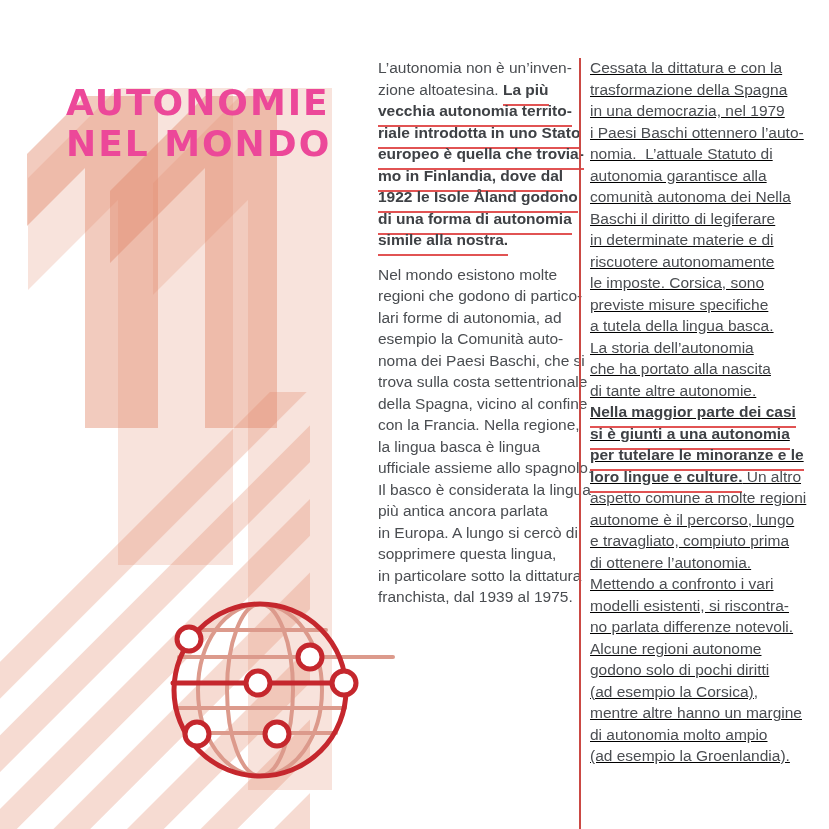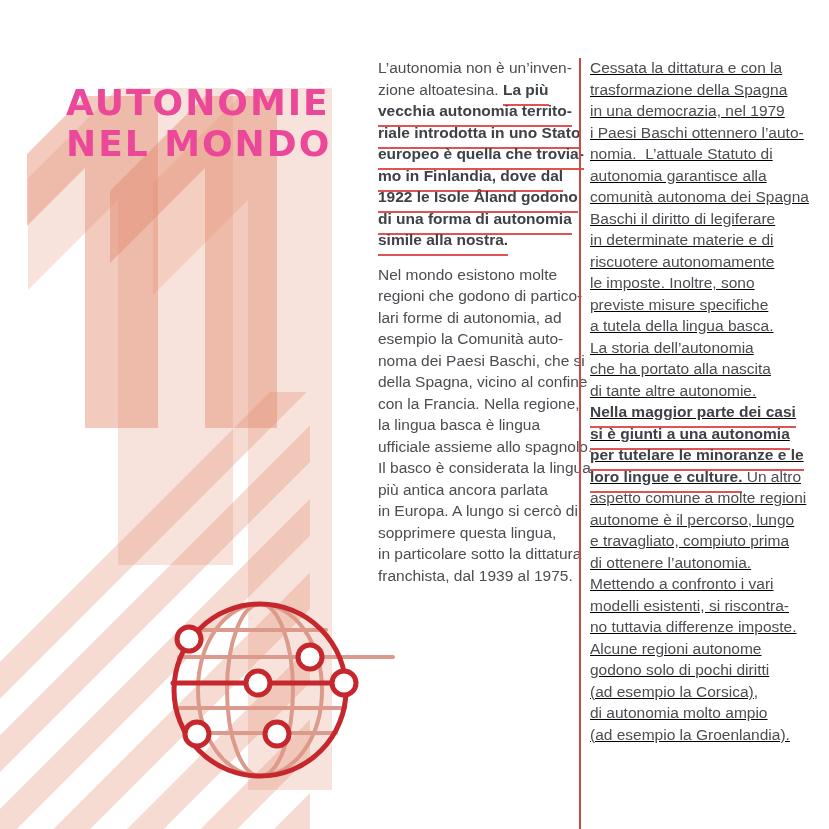--- a/index.html
+++ b/index.html
@@ -90,20 +90,21 @@
     <div class="line"><span class="hl">mo in Finlandia, dove dal</span></div>
     <div class="line"><span class="hl">1922 le Isole Åland godono</span></div>
     <div class="line"><span class="hl">di una forma di autonomia</span></div>
     <div class="line"><span class="hl">simile alla nostra.</span></div>
     <div class="gap"></div>
     <div class="line"><span>Nel mondo esistono molte</span></div>
     <div class="line"><span>regioni che godono di partico-</span></div>
     <div class="line"><span>lari forme di autonomia, ad</span></div>
     <div class="line"><span>esempio la Comunità auto-</span></div>
     <div class="line"><span>noma dei Paesi Baschi, che si</span></div>
+    <div class="line"><span>trova sulla costa settentrionale</span></div>
     <div class="line"><span>della Spagna, vicino al confine</span></div>
     <div class="line"><span>con la Francia. Nella regione,</span></div>
     <div class="line"><span>la lingua basca è lingua</span></div>
     <div class="line"><span>ufficiale assieme allo spagnolo.</span></div>
     <div class="line"><span>Il basco è considerata la lingua</span></div>
     <div class="line"><span>più antica ancora parlata</span></div>
     <div class="line"><span>in Europa. A lungo si cercò di</span></div>
     <div class="line"><span>sopprimere questa lingua,</span></div>
     <div class="line"><span>in particolare sotto la dittatura</span></div>
     <div class="line"><span>franchista, dal 1939 al 1975.</span></div>
@@ -111,39 +112,40 @@
 
 <div class="divider"></div>
 
 <div class="col col-right">
     <div class="line"><span>Cessata la dittatura e con la</span></div>
     <div class="line"><span>trasformazione della Spagna</span></div>
     <div class="line"><span>in una democrazia, nel 1979</span></div>
     <div class="line"><span>i Paesi Baschi ottennero l’auto-</span></div>
     <div class="line"><span>nomia.  L’attuale Statuto di</span></div>
     <div class="line"><span>autonomia garantisce alla</span></div>
-    <div class="line"><span>comunità autonoma dei Spagna</span></div>
+    <div class="line"><span>comunità autonoma dei Nella</span></div>
     <div class="line"><span>Baschi il diritto di legiferare</span></div>
     <div class="line"><span>in determinate materie e di</span></div>
     <div class="line"><span>riscuotere autonomamente</span></div>
-    <div class="line"><span>le imposte. Inoltre, sono</span></div>
+    <div class="line"><span>le imposte. Corsica, sono</span></div>
     <div class="line"><span>previste misure specifiche</span></div>
     <div class="line"><span>a tutela della lingua basca.</span></div>
     <div class="line"><span>La storia dell’autonomia</span></div>
     <div class="line"><span>che ha portato alla nascita</span></div>
     <div class="line"><span>di tante altre autonomie.</span></div>
     <div class="line"><span class="hl">Nella maggior parte dei casi</span></div>
     <div class="line"><span class="hl">si è giunti a una autonomia</span></div>
     <div class="line"><span class="hl">per tutelare le minoranze e le</span></div>
     <div class="line"><span class="hl">loro lingue e culture.</span><span> Un altro</span></div>
     <div class="line"><span>aspetto comune a molte regioni</span></div>
     <div class="line"><span>autonome è il percorso, lungo</span></div>
     <div class="line"><span>e travagliato, compiuto prima</span></div>
     <div class="line"><span>di ottenere l’autonomia.</span></div>
     <div class="line"><span>Mettendo a confronto i vari</span></div>
     <div class="line"><span>modelli esistenti, si riscontra-</span></div>
-    <div class="line"><span>no tuttavia differenze imposte.</span></div>
+    <div class="line"><span>no parlata differenze notevoli.</span></div>
     <div class="line"><span>Alcune regioni autonome</span></div>
     <div class="line"><span>godono solo di pochi diritti</span></div>
     <div class="line"><span>(ad esempio la Corsica),</span></div>
+    <div class="line"><span>mentre altre hanno un margine</span></div>
     <div class="line"><span>di autonomia molto ampio</span></div>
     <div class="line"><span>(ad esempio la Groenlandia).</span></div>
   </div>
 
 </body></html>

